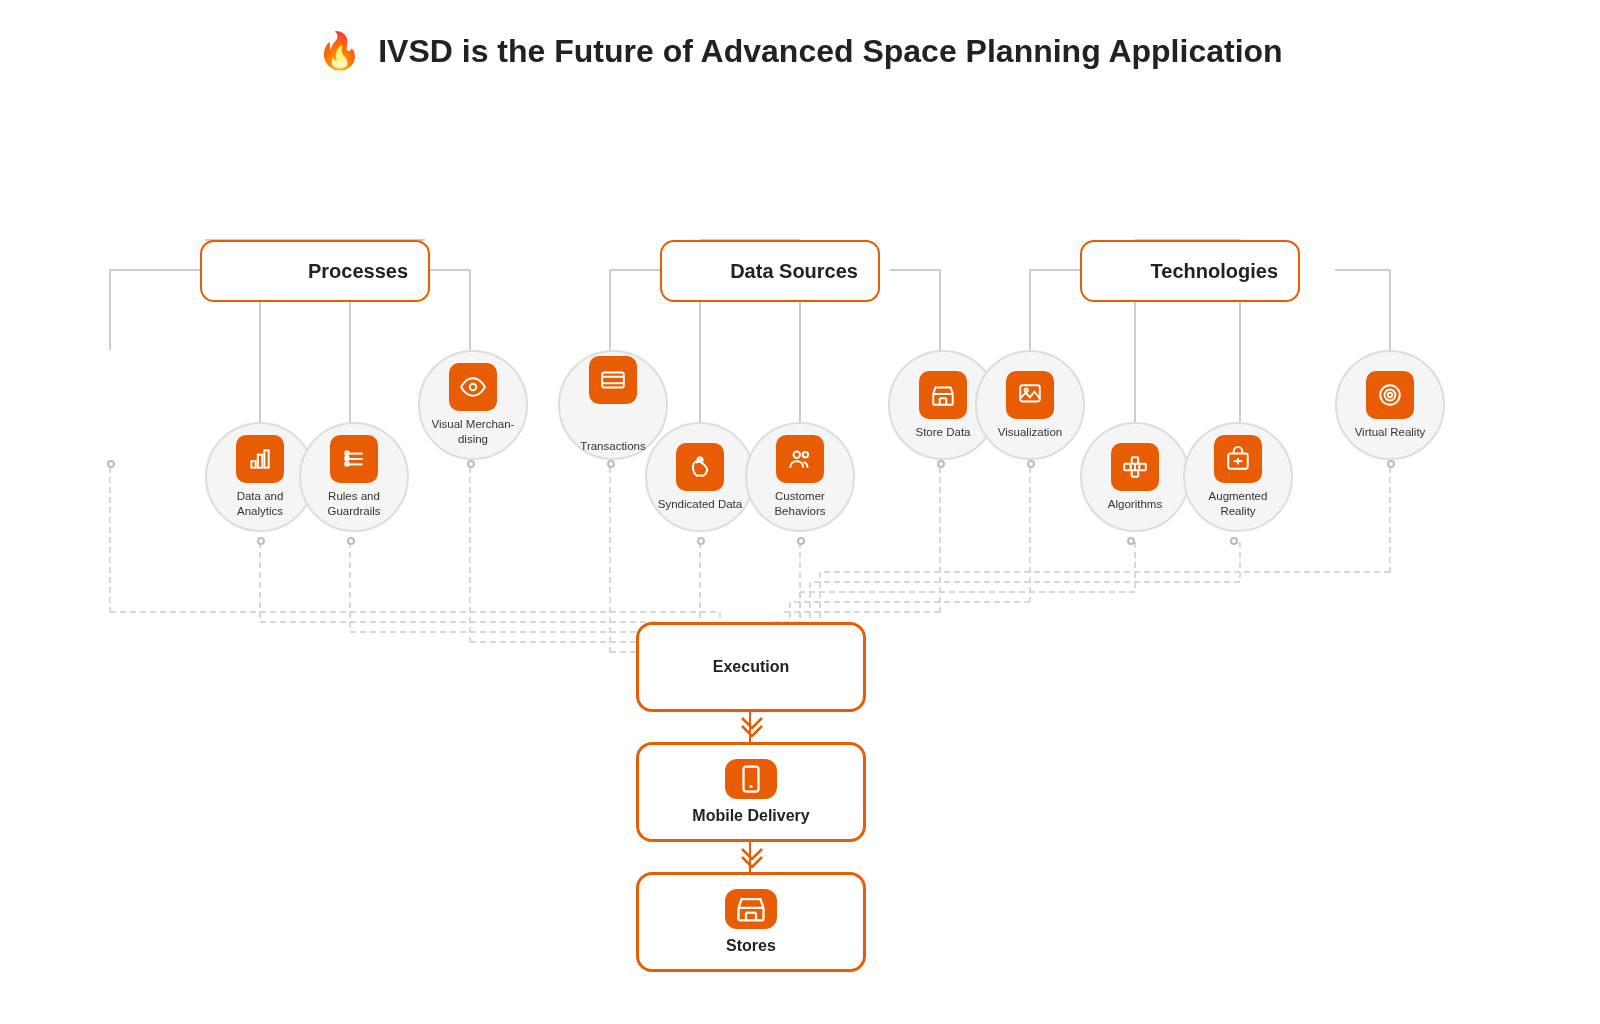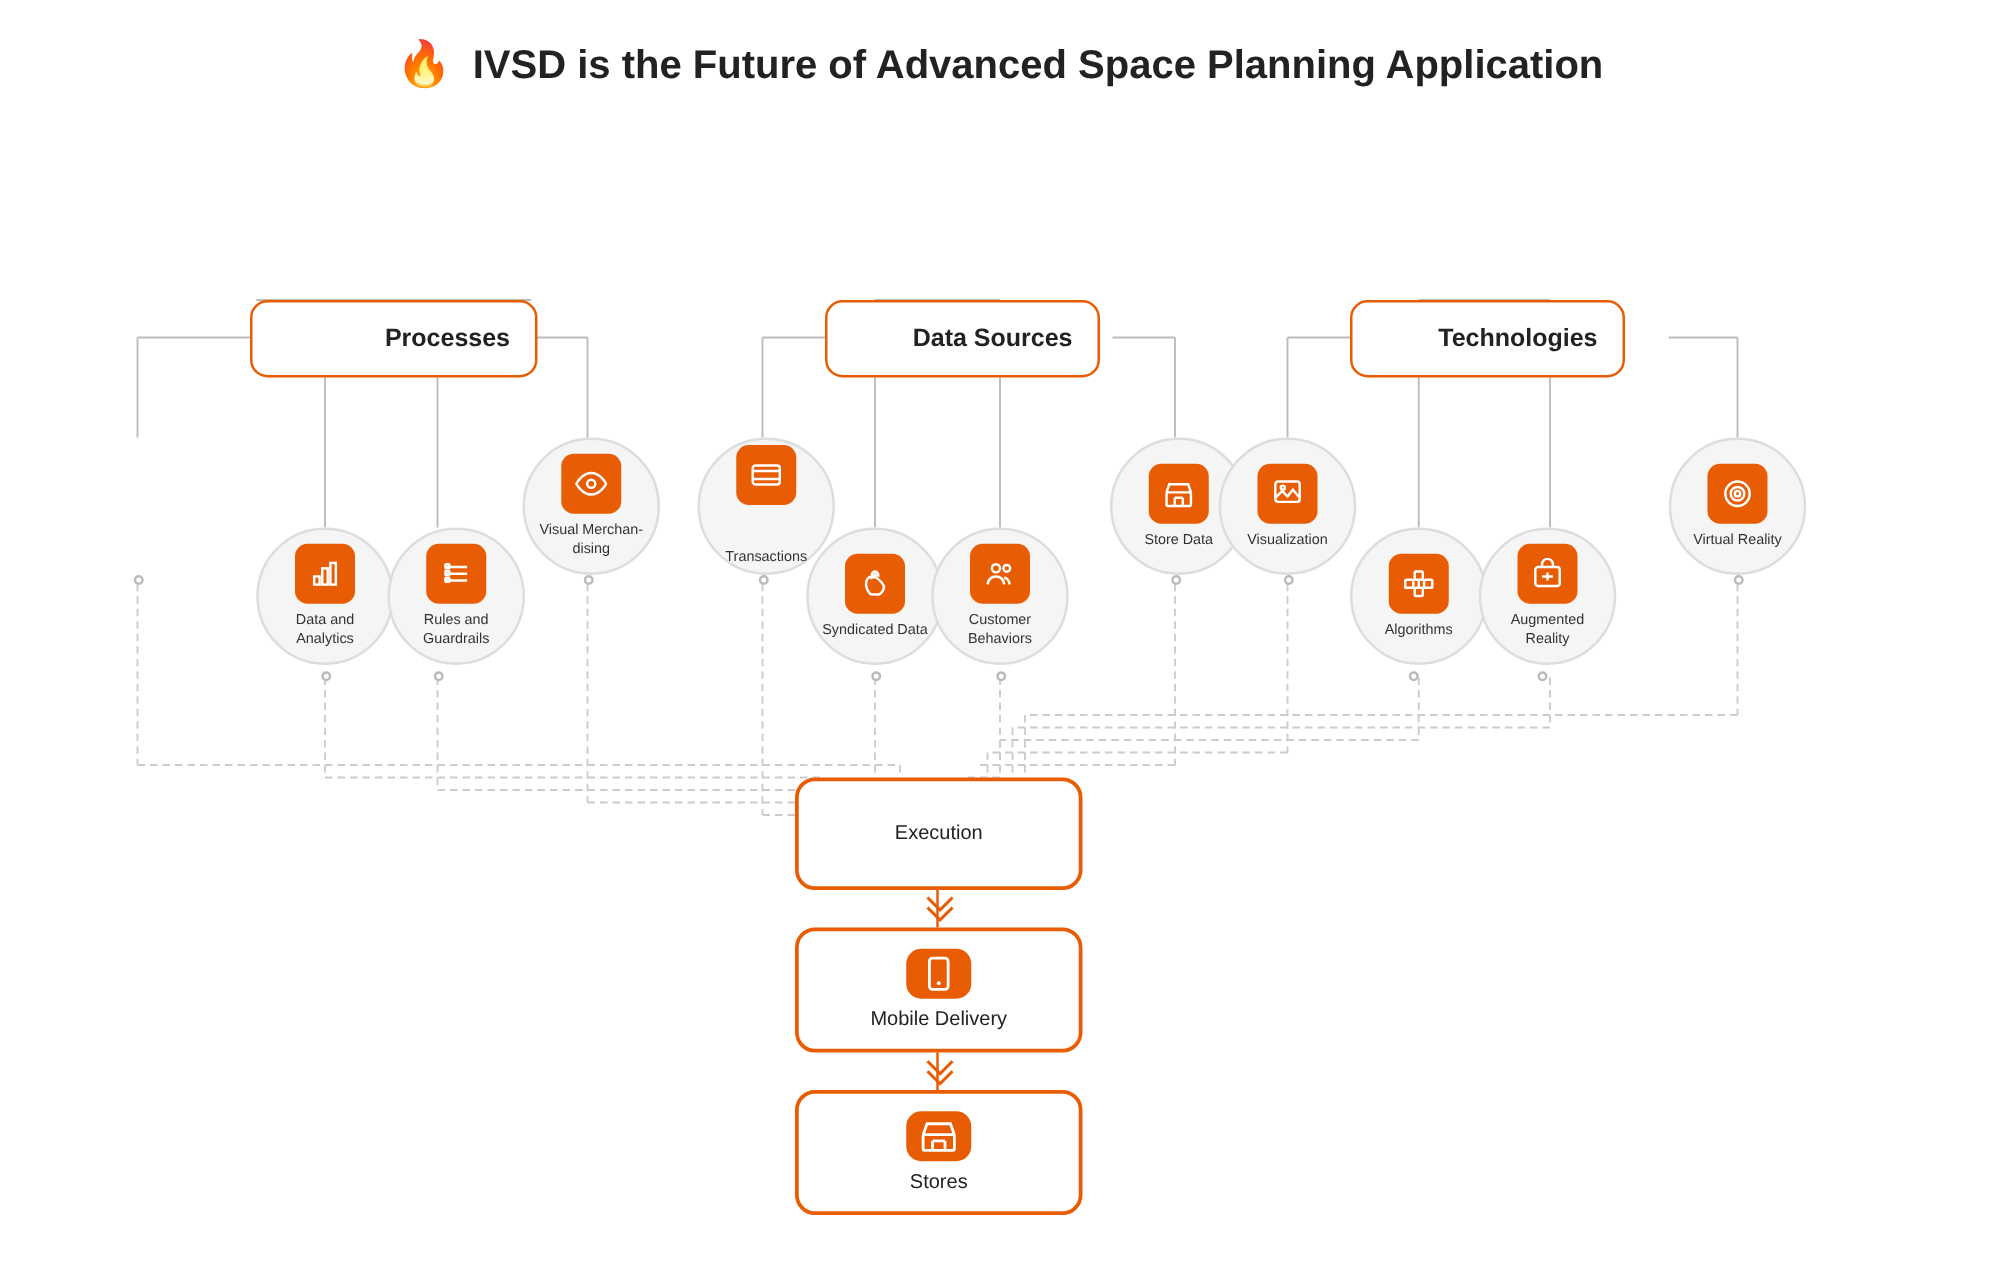--- a/index.html
+++ b/index.html
@@ -141,21 +141,21 @@
     }
     .rect-node .icon-box-lg svg {
       width: 30px;
       height: 30px;
       fill: none;
       stroke: #fff;
       stroke-width: 1.8;
     }
     .rect-node-label {
       font-size: 16px;
-      font-weight: 400;
+      font-weight: 700;
       color: #222;
     }
 
     
     .connectors-svg {
       position: absolute;
       top: 0; left: 0;
       width: 100%;
       height: 100%;
       pointer-events: none;
@@ -282,21 +282,21 @@
       <div class="icon-box">
         <svg viewBox="0 0 24 24">
             <rect x="4" y="14" width="4" height="6"></rect>
             <rect x="10" y="8" width="4" height="12"></rect>
             <rect x="16" y="4" width="4" height="16"></rect>
           </svg>
       </div>
       <span class="node-label">Data and Analytics</span>
     </div>
 
-    <div class="node-circle small" style="left: 270px; top: 310px;">
+    <div class="node-circle small" style="left: 259px; top: 310px;">
       <div class="icon-box">
         <svg viewBox="0 0 24 24">
             <line x1="4" y1="7" x2="20" y2="7"></line>
             <line x1="4" y1="12" x2="20" y2="12"></line>
             <line x1="4" y1="17" x2="20" y2="17"></line>
             <rect x="4" y="5" width="3" height="3" rx="0.5"></rect>
             <rect x="4" y="10" width="3" height="3" rx="0.5"></rect>
             <rect x="4" y="15" width="3" height="3" rx="0.5"></rect>
           </svg>
       </div>

